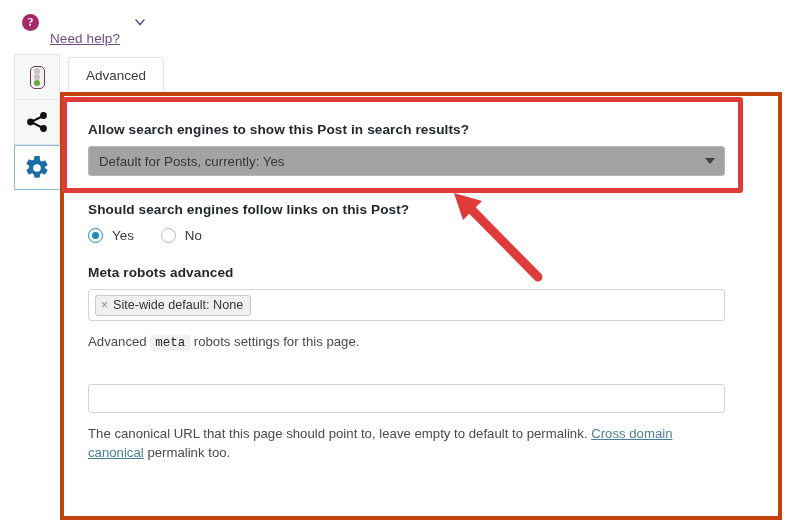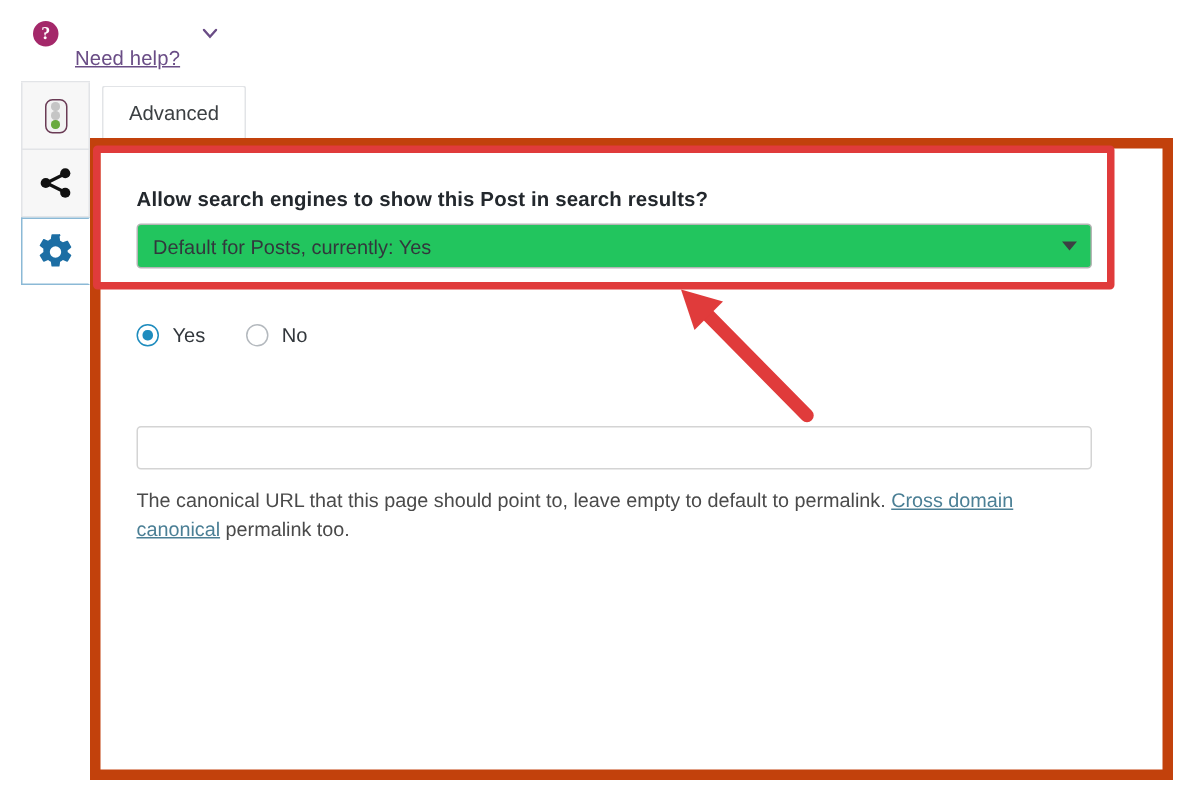--- a/index.html
+++ b/index.html
@@ -94,21 +94,21 @@
   }
   .tl-dot { width: 5.5px; height: 5.5px; border-radius: 50%; background: #c5c5c5; }
   .tl-dot.green { background: #6aaa3f; }
 
   
   .panel {
     position: absolute;
     left: 60px; top: 92px;
     width: 722px; height: 428px;
     background: #ffffff;
-    border: 7px solid #c2410c;
+    border: 4px solid #c2410c;
   }
 
   .tabstrip {
     position: absolute;
     left: 60px; top: 57px;
     height: 36px;
     display: flex;
     align-items: flex-end;
   }
   .content-tab {
@@ -141,21 +141,21 @@
     letter-spacing: .1px;
   }
 
   .select-box {
     position: relative;
     margin-top: 9px;
     height: 30px;
     width: 637px;
     border: 1px solid #b5b5b5;
     border-radius: 3px;
-    background: #22c55e;
+    background: #a3a3a3;
     display: flex;
     align-items: center;
     padding-left: 10px;
     font-size: 13.3px;
     color: #32373c;
   }
   .select-arrow {
     position: absolute;
     right: 9px; top: 50%;
     transform: translateY(-50%);
@@ -339,34 +339,49 @@
         <div class="field-label">Allow search engines to show this Post in search results?</div>
         <div class="select-box">
           <span>Default for Posts, currently: Yes</span>
           <span class="select-arrow"></span>
         </div>
       </div>
 
       <div class="spacer-lg"></div>
 
       <div class="field">
+        <div class="field-label">Should search engines follow links on this Post?</div>
         <div class="radio-row">
           <label class="radio-opt">
             <span class="radio checked"></span>
             <span class="radio-label">Yes</span>
           </label>
           <label class="radio-opt">
             <span class="radio"></span>
             <span class="radio-label">No</span>
           </label>
         </div>
       </div>
 
       <div class="spacer-md"></div>
 
+      <div class="field">
+        <div class="field-label">Meta robots advanced</div>
+        <div class="token-field">
+          <span class="token">
+            <span class="token-x">×</span>
+            <span>Site-wide default: None</span>
+          </span>
+        </div>
+        <div class="help-text">
+          <span>Advanced</span>
+          <code class="meta">meta</code>
+          <span>robots settings for this page.</span>
+        </div>
+      </div>
 
       <div class="spacer-md"></div>
 
       <div class="field">
         <input class="text-input" type="text" value="" style="">
         <div class="help-text">
           <span>The canonical URL that this page should point to, leave empty to default to permalink. </span><a href="#" class="inline-link">Cross domain canonical</a><span> permalink too.</span>
         </div>
       </div>
 

